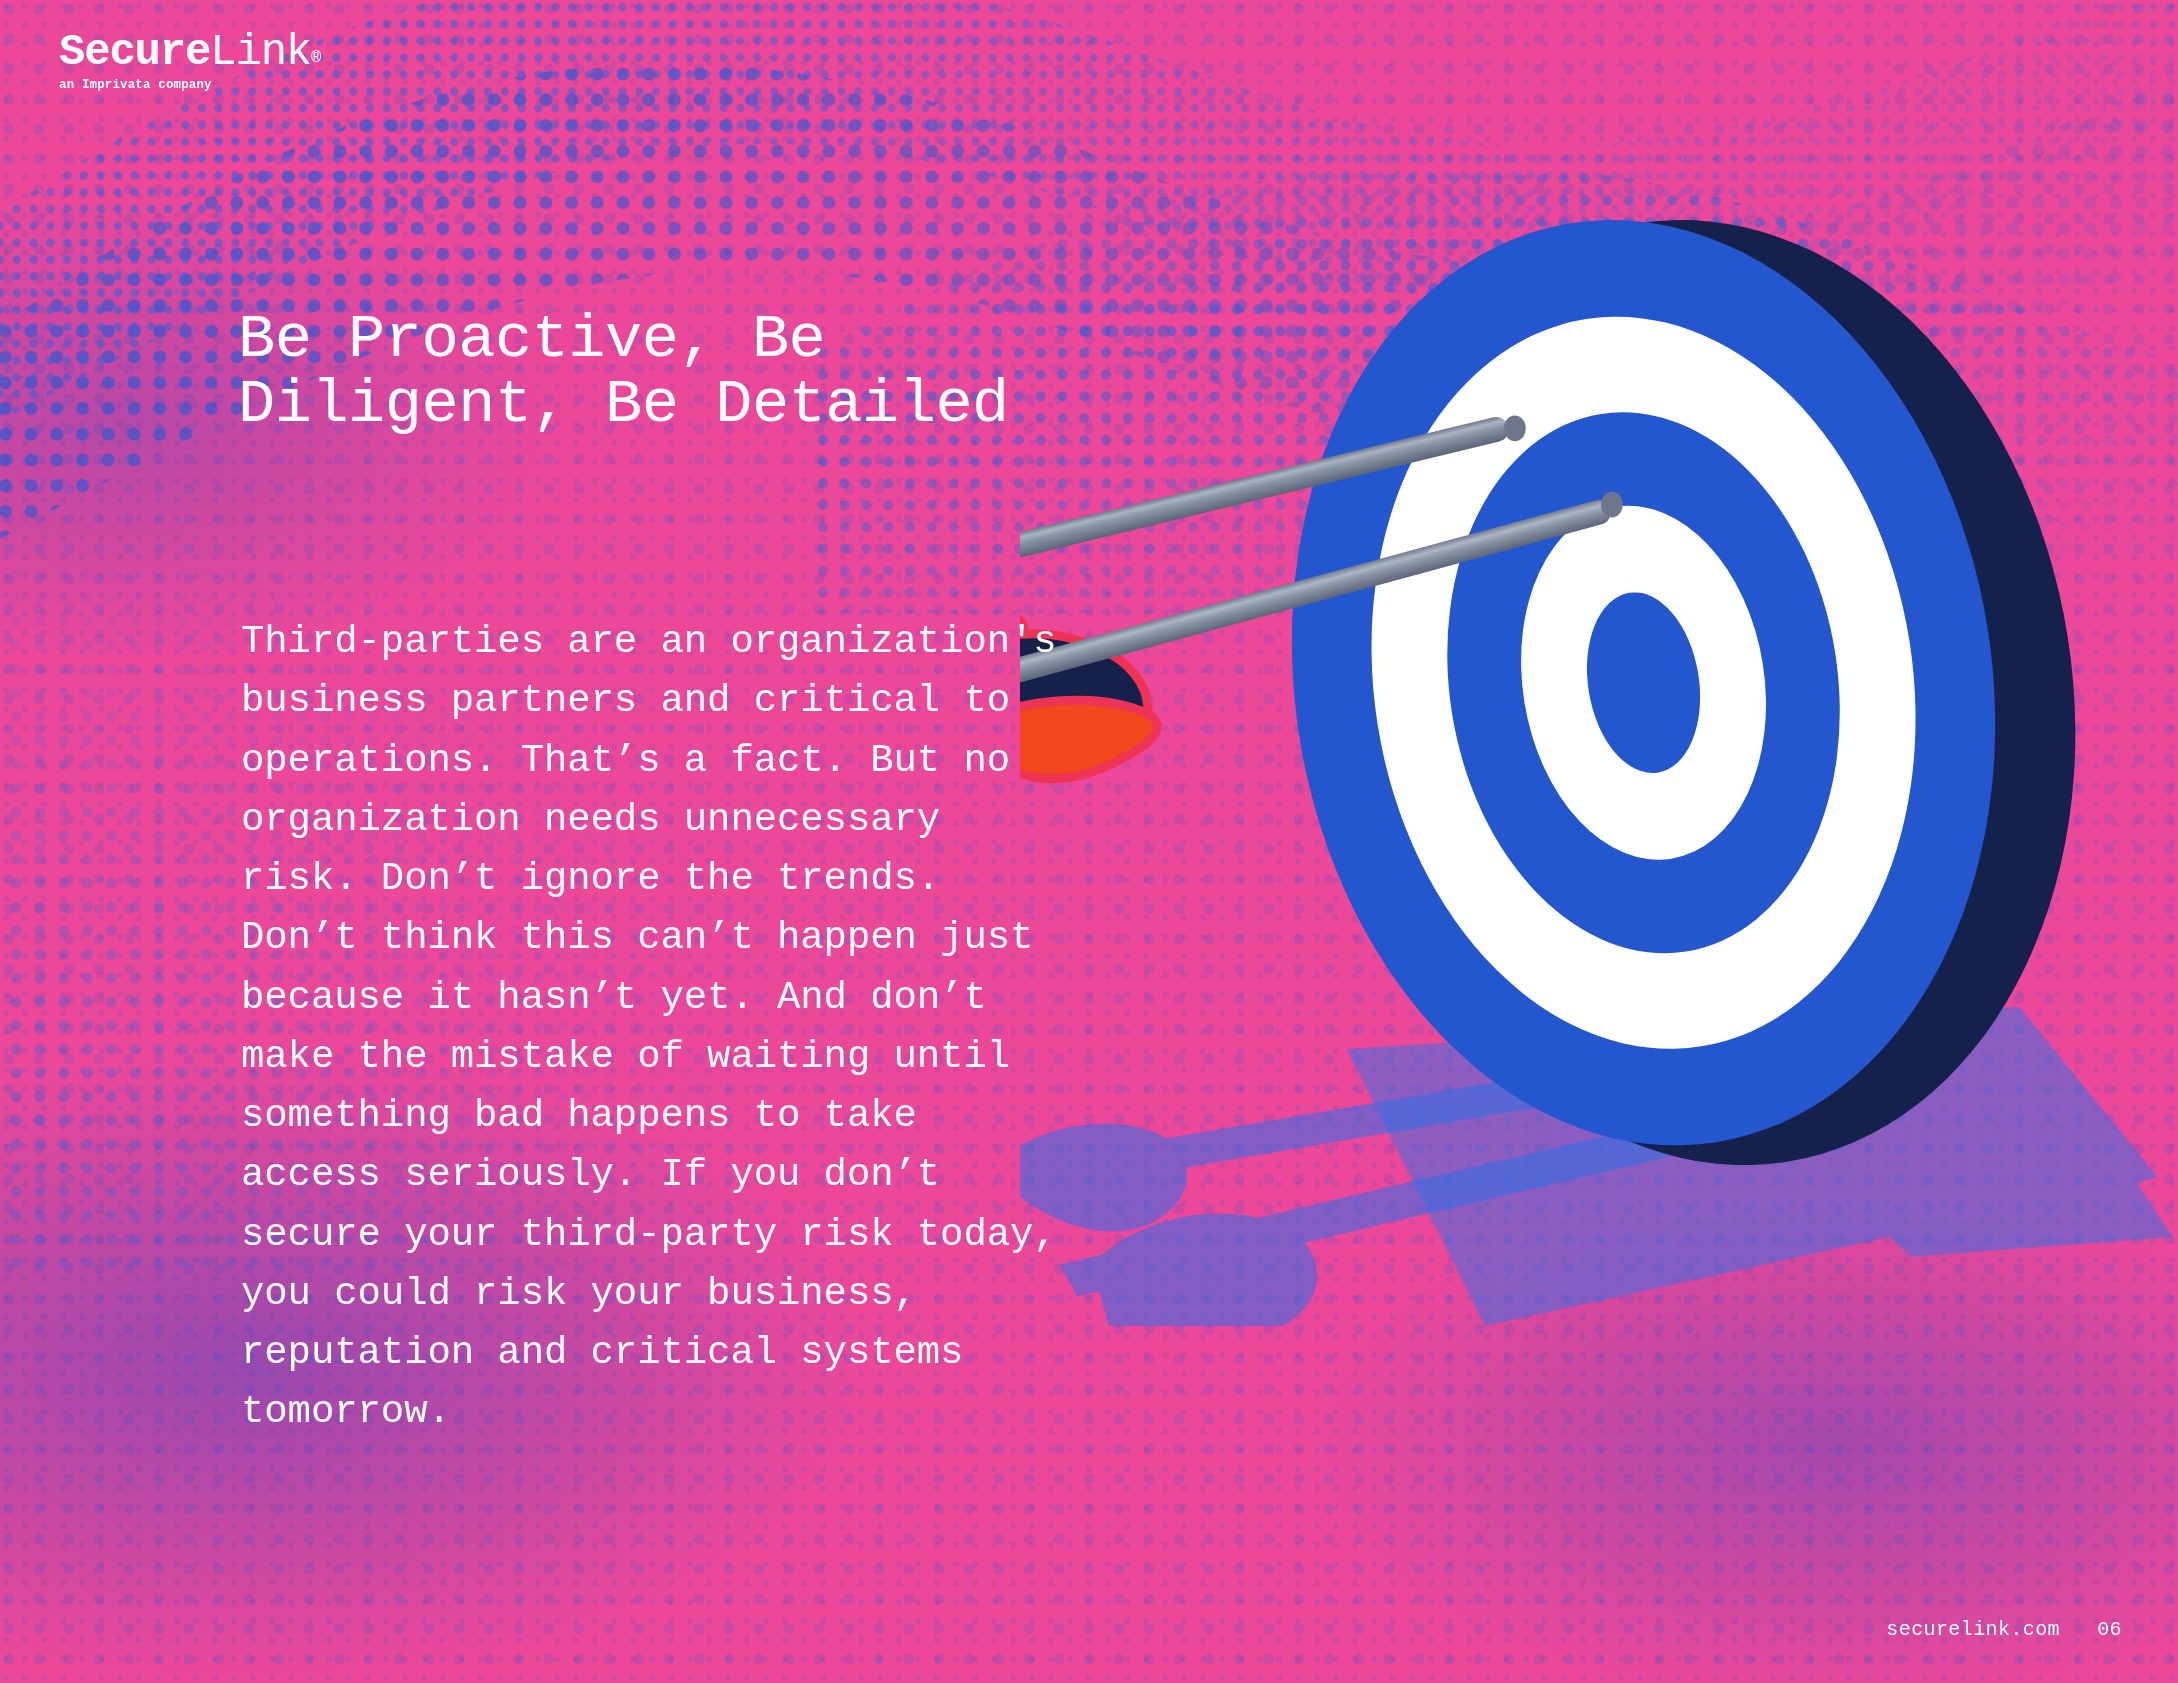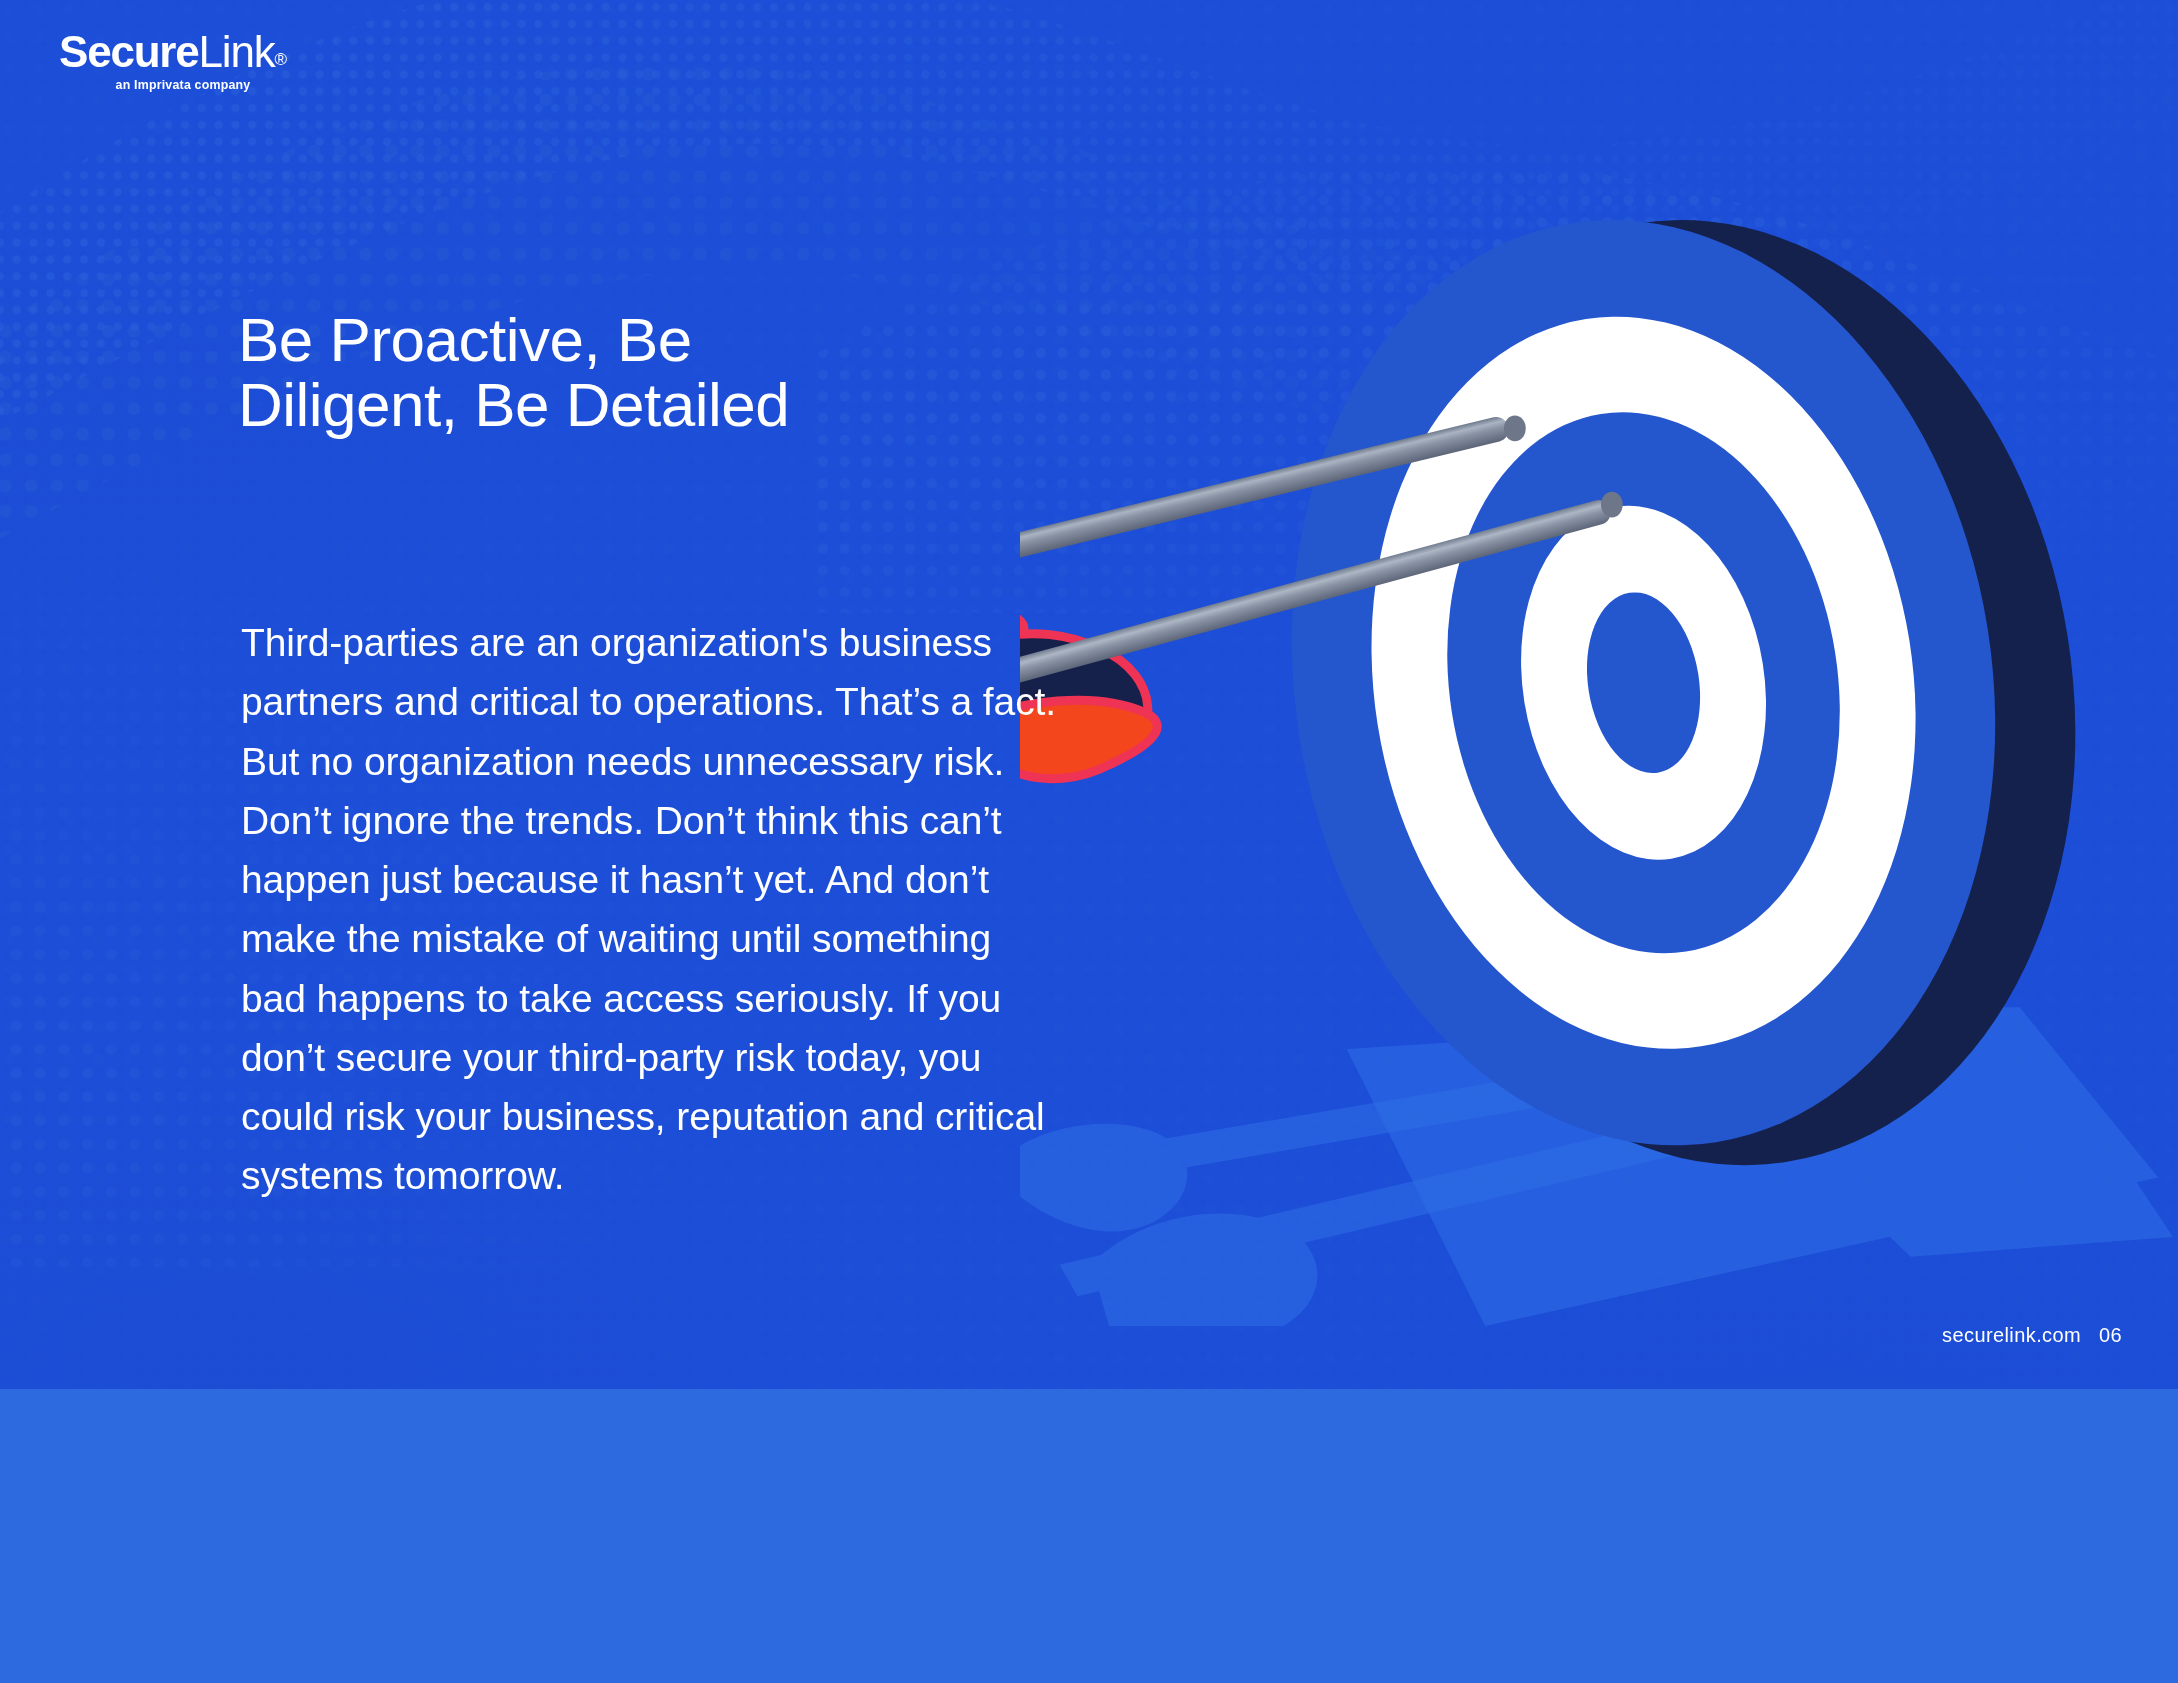--- a/index.html
+++ b/index.html
@@ -2,24 +2,24 @@
 <html><head>
 <meta charset="utf-8">
 <title>SecureLink — Be Proactive, Be Diligent, Be Detailed</title>
 <style>
   html,body{margin:0;padding:0;background:#2d6ae0;}
   *{box-sizing:border-box;}
 
   #page{
     position:relative;
     width:2178px;
-    height:1389px;
+    height:1683px;
     overflow:hidden;
-    background:#1d4ed8;
-    font-family:Liberation Sans, sans-serif;
+    background:#ec4899;
+    font-family:Liberation Mono, monospace;
     -webkit-font-smoothing:antialiased;
   }
 
   
   .dots-base{
     position:absolute; inset:0;
     background-image:
       radial-gradient(circle at 9px 9px, rgba(30,85,210,0.30) 5.1px, rgba(30,85,210,0) 5.5px);
     background-size:30px 30px;
     opacity:0.55;
@@ -75,21 +75,21 @@
     white-space:nowrap;
   }
   .logo-word .b{ font-weight:bold; }
   .logo-word .l{ font-weight:300; }
   .logo-word .r{ font-size:17px; vertical-align:2px; }
   .logo-sub{
     margin-top:4px;
     font-size:12.4px;
     font-weight:bold;
     letter-spacing:0.2px;
-    text-align:center;
+    text-align:left;
     white-space:nowrap;
   }
 
   
   .headline{
     position:absolute;
     left:238px; top:265px;
     width:990px;
     color:#ffffff;
     font-size:62px;

